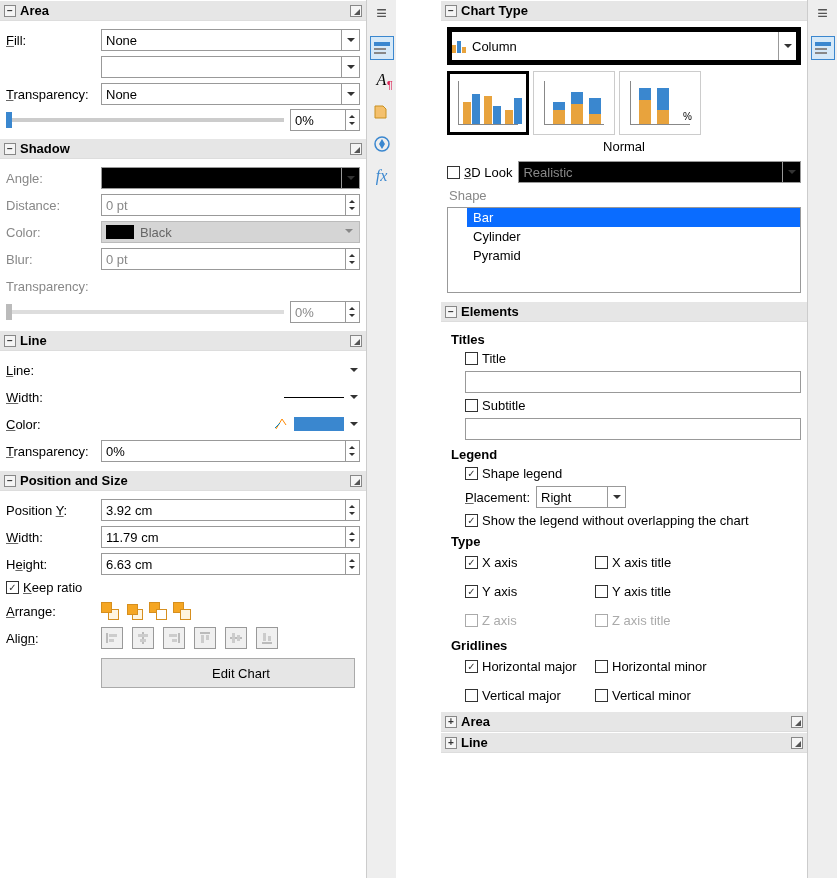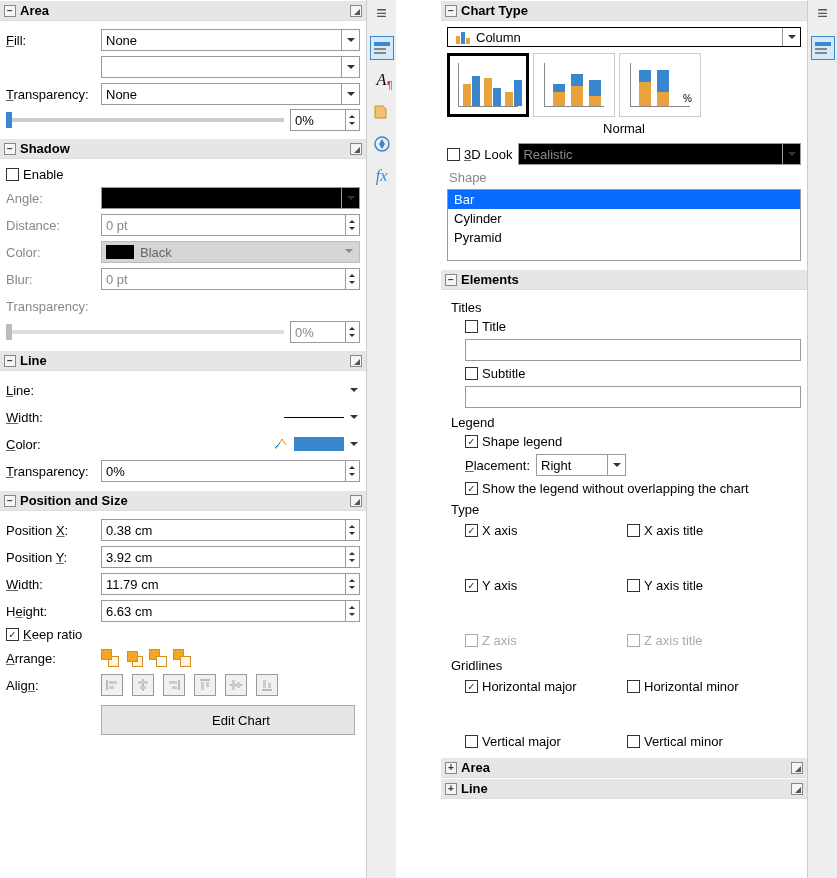--- a/index.html
+++ b/index.html
@@ -37,37 +37,37 @@
 .cb { width:13px; height:13px; border:1px solid #333; background:#fff; margin-right:4px; display:inline-flex; align-items:center; justify-content:center; font-size:10px; line-height:10px; color:#333;}
 .cb.checked:after { content:'✓'; }
 .cb.disabled { border-color:#aaa; color:#aaa;}
 .swatch-btn { width:22px; height:22px; border:1px solid #999; margin-right:3px; display:flex; align-items:center; justify-content:center; cursor:pointer; color:#aaa;}
 .swatch-btn.disabled { background:#f0f0f0; color:#ccc; }
 .color-swatch { width:50px; height:14px; background:#3a87cf; display:inline-block;}
 .dd-arrow { width:12px; display:flex; justify-content:center;}
 .dd-arrow:after { content:''; border:4px solid transparent; border-top-color:#333; margin-top:3px;}
 .big-button { width: calc(100% - 100px); margin-left:95px; height:30px; background:#e6e6e6; border:1px solid #aaa; cursor:pointer; display:flex; align-items:center; justify-content:center;padding-left:26px;}
 
-.chart-type-combo { width: calc(100% - 12px); margin:6px; height:20px; border:1px solid #000000; display:flex; align-items:center; padding:0 8px; position:relative; cursor:pointer;}
+.chart-type-combo { width: calc(100% - 12px); margin:6px; height:38px; border:5px solid #000000; display:flex; align-items:center; padding:0 0; position:relative; cursor:pointer;}
 .chart-type-combo .arrow { position:absolute; right:0; top:0; width:18px; height:100%; border-left:1px solid #999; display:flex; align-items:center; justify-content:center;}
 .chart-type-combo .arrow:after { content:''; border:4px solid transparent; border-top-color:#333; margin-top:3px;}
 .subtype-row { display:flex; gap:4px; margin:4px 6px; }
 .subtype { width:82px; height:64px; border:1px solid #ccc; background:#fff; display:flex; align-items:center; justify-content:center; cursor:pointer;}
 .subtype.selected { border:3px solid #000; }
 .subtype-label { text-align:center; margin:2px 0 6px 0;}
-.shape-list { border:1px solid #999; margin:4px 6px 8px 6px; height:72px; overflow:hidden;}
+.shape-list { border:1px solid #999; margin:4px 6px 8px 6px; height:86px; overflow:hidden;padding-left:19px;}
 .shape-item { padding:2px 6px; cursor:pointer;}
 .shape-item.selected { background:#0a6cff; color:#fff;}
-.subhead { font-weight:normal; margin:6px 0 2px 10px;}
+.subhead { font-weight:bold; margin:6px 0 2px 10px;}
 .indent { margin-left:18px; }
 .text-input { flex:1; height:22px; border:1px solid #999; background:#fff; padding:0 4px;}
 .placement-combo { width:90px; height:22px; border:1px solid #999; display:flex; align-items:center; padding:0 4px; position:relative;}
 .placement-combo .arrow { position:absolute; right:0; top:0; width:18px; height:100%; border-left:1px solid #999; display:flex; align-items:center; justify-content:center;}
 .placement-combo .arrow:after { content:''; border:4px solid transparent; border-top-color:#333; margin-top:3px;}
-.axes-grid { display:grid; grid-template-columns: 130px 150px; margin-left:18px; row-gap:6px;gap:32px;}
+.axes-grid { display:grid; grid-template-columns: 130px 150px; margin-left:18px; row-gap:6px;}
 
 
 .mini-chart { width:60px; height:44px; border-left:1px solid #888; border-bottom:1px solid #888; position:relative;}
 .bar { position:absolute; bottom:0; width:8px;}
 
 
 .lo-col-icon { width:16px; height:14px; display:inline-flex; align-items:flex-end; gap:1px; margin-right:4px;}
 .lo-col-icon span { width:4px; }
 
 
@@ -125,24 +125,20 @@
           </div>
       </div>
     </div>
 
     <div class="section-header">
       <span class="coll">−</span>
       <span>Shadow</span>
       <span class="expander"></span>
     </div>
     <div class="section-body">
-      <div class="checkbox-row">
-        <span class="cb"></span>
-        <span>Enable</span>
-      </div>
       <div class="row">
           <span class="lbl disabled">Angle:</span>
         <div class="combo disabled">
             <span class="arrow"></span>
           </div>
         </div>
       <div class="row">
           <span class="lbl disabled">Distance:</span>
         <div class="spinner full" style="color:#888;">
             <span>0 pt</span>
@@ -217,27 +213,20 @@
           </div>
         </div>
     </div>
 
     <div class="section-header">
       <span class="coll">−</span>
       <span>Position and Size</span>
       <span class="expander"></span>
     </div>
     <div class="section-body">
-      <div class="row">
-          <span class="lbl">Position <span class="ul">X</span>:</span>
-        <div class="spinner full">
-            <span>0.38 cm</span>
-            <span class="sp"></span>
-          </div>
-        </div>
       <div class="row">
           <span class="lbl">Position <span class="ul">Y</span>:</span>
         <div class="spinner full">
             <span>3.92 cm</span>
             <span class="sp"></span>
           </div>
         </div>
       <div class="row">
           <span class="lbl"><span class="ul">W</span>idth:</span>
         <div class="spinner full">

